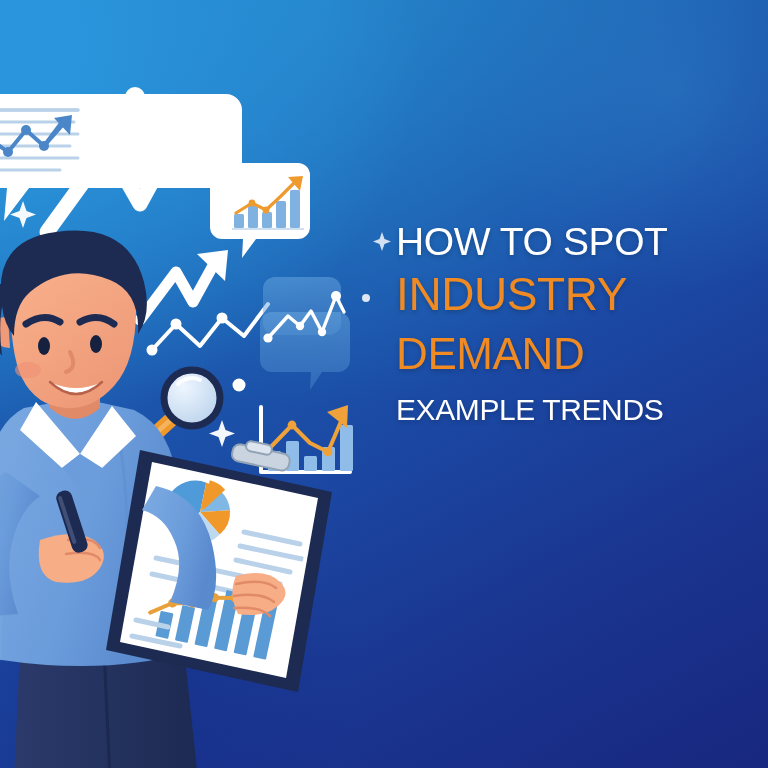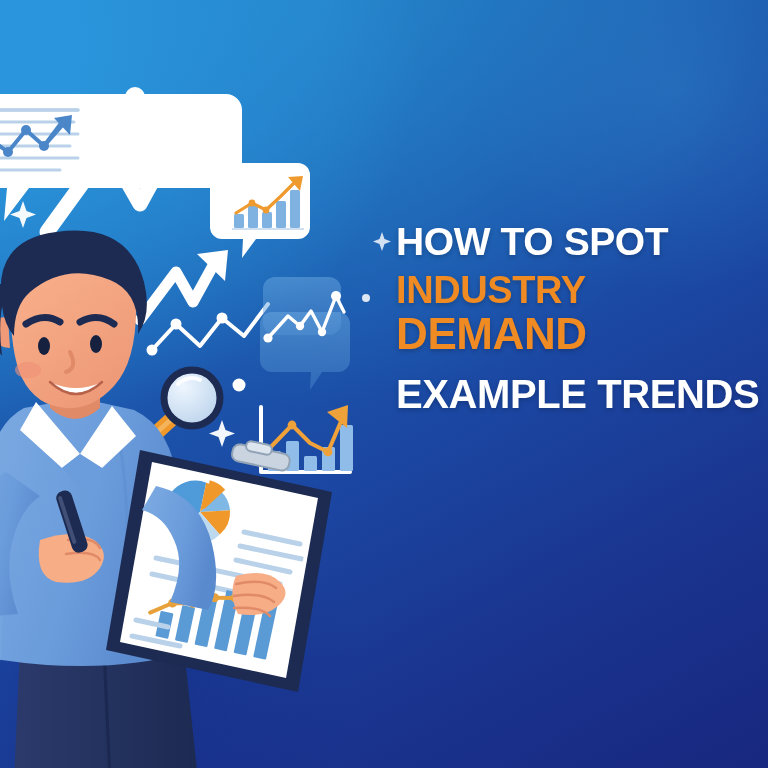--- a/index.html
+++ b/index.html
@@ -16,25 +16,25 @@
       linear-gradient(152deg,#1f7ec4 0%,#1d63b4 26%,#1b49a4 54%,#1a3590 76%,#18277f 100%);
   }
   
   .glow-tr{position:absolute;right:-120px;top:-120px;width:420px;height:420px;border-radius:50%;
     background:radial-gradient(circle,rgba(46,126,200,.45) 0%,rgba(46,126,200,0) 68%);}
   .glow-bl{position:absolute;left:-80px;bottom:-140px;width:440px;height:440px;border-radius:50%;
     background:radial-gradient(circle,rgba(20,40,130,.55) 0%,rgba(20,40,130,0) 70%);}
 
   
   .headline{position:absolute;left:396px;top:222px;width:340px;}
-  .hl-line{font-weight:bold;letter-spacing:-0.4px;line-height:1.02;white-space:nowrap;}
+  .hl-line{font-weight:normal;letter-spacing:-0.4px;line-height:1.02;white-space:nowrap;}
   .hl-1{font-size:39px;color:#ffffff;margin-bottom:9px;text-shadow:0 2px 5px rgba(0,0,0,.22);}
-  .hl-2{font-size:38px;color:#ef8b22;margin-bottom:2px;text-shadow:0 2px 5px rgba(0,0,0,.22);}
+  .hl-2{font-size:46px;color:#ef8b22;margin-bottom:14px;text-shadow:0 2px 5px rgba(0,0,0,.22);}
   .hl-3{font-size:44px;color:#ef8b22;margin-bottom:18px;text-shadow:0 2px 5px rgba(0,0,0,.22);}
-  .hl-4{font-size:40px;color:#ffffff;text-shadow:0 2px 5px rgba(0,0,0,.22);}
+  .hl-4{font-size:30px;color:#ffffff;text-shadow:0 2px 5px rgba(0,0,0,.22);}
 
   
   .abs{position:absolute;}
 
   svg{display:block;overflow:visible;}
 </style>
 </head>
 <body>
 
 <div id="poster">

